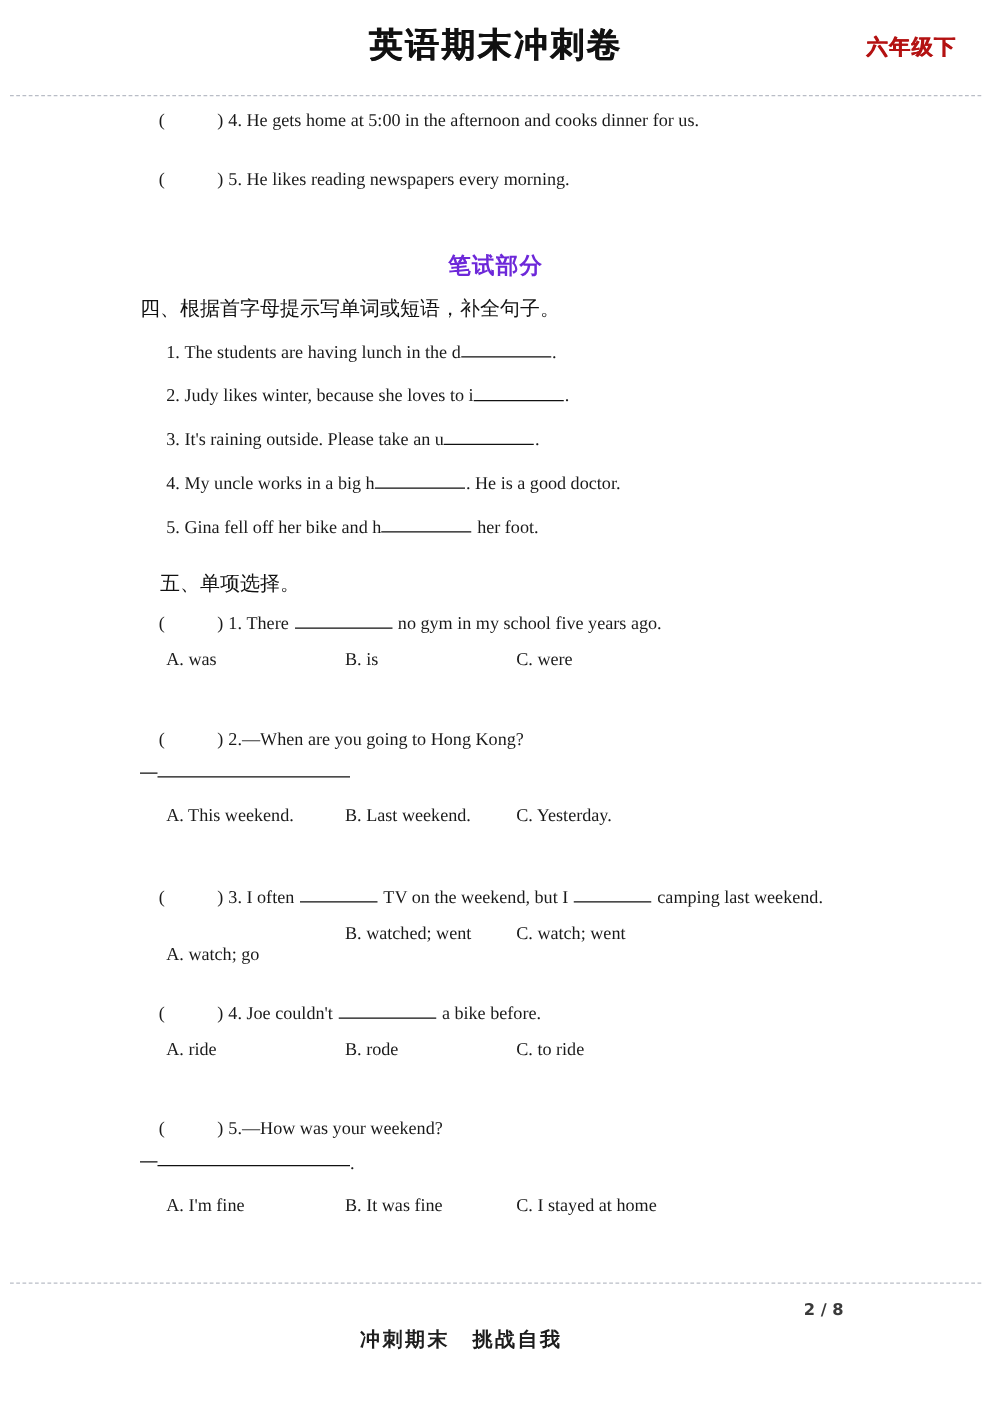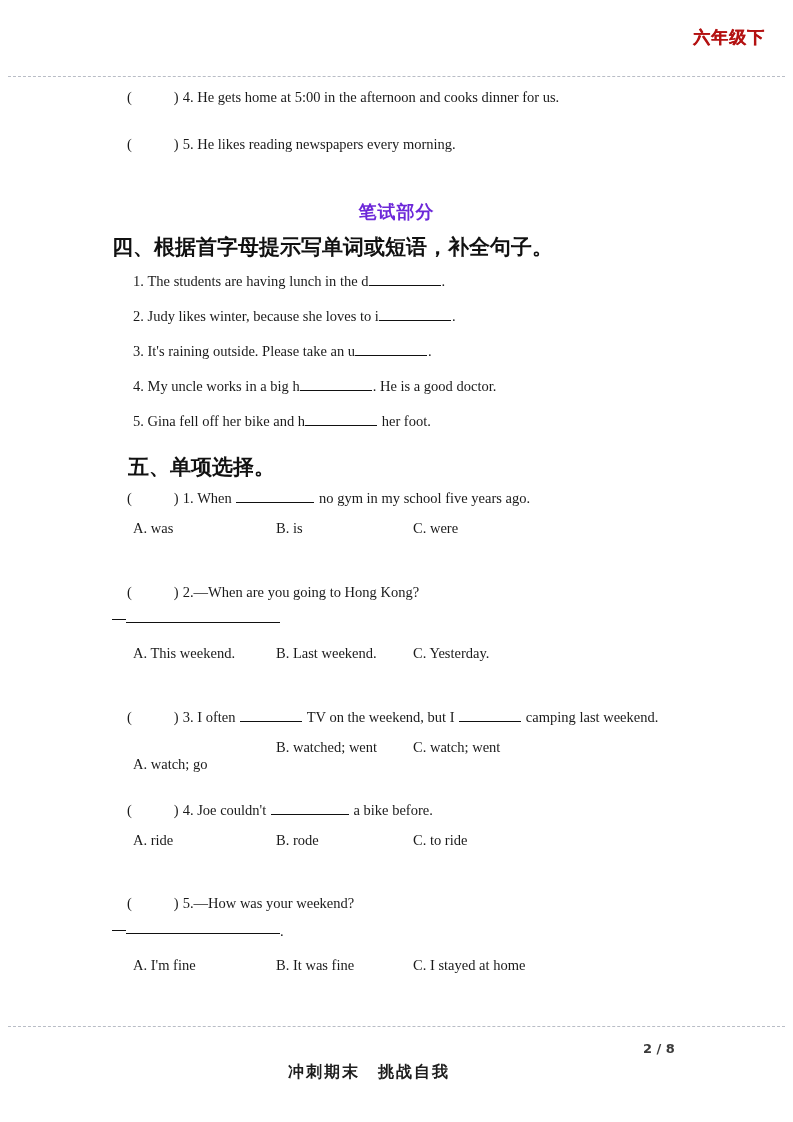--- a/index.html
+++ b/index.html
@@ -67,22 +67,22 @@
   }
   .line {
     position: absolute;
     white-space: nowrap;
     font-size: 14.5px;
     line-height: 18px;
   }
   .en { font-family: "Liberation Serif", "DejaVu Serif", serif; }
   .cn-head {
     font-family: "DejaVu Sans", sans-serif;
-    font-weight: bold;
-    font-size: 21px;
+    font-weight: normal;
+    font-size: 16px;
     color: #111111;
   }
   .center-head {
     position: absolute;
     left: 0;
     width: 793px;
     text-align: center;
     font-family: "DejaVu Sans", sans-serif;
     font-weight: bold;
     font-size: 18px;
@@ -160,20 +160,21 @@
     font-weight: bold;
     font-size: 16px;
     letter-spacing: 2px;
     color: #1d1d1d;
   }
 </style>
 </head>
 <body>
 
 <div id="page-header">
+  <div id="doc-title">英语期末冲刺卷</div>
   <div id="grade-label">六年级下</div>
 </div>
 <div class="rule-dashed" id="rule-top"></div>
 
 <div id="content">
 
   <div class="line en" style="left:127px; top:12px;">
     <span>(</span><span class="paren-slot"></span><span>)</span><span class="num-gap"></span><span>4.</span>&nbsp;<span>He gets home at 5:00 in the afternoon and cooks dinner for us.</span>
   </div>
   <div class="line en" style="left:127px; top:59px;">
@@ -196,21 +197,21 @@
   <div class="line en" style="left:133px; top:301px;">
     <span>4.</span>&nbsp;<span>My uncle works in a big h</span><span class="blank blank-m blank-attached"></span><span>. He is a good doctor.</span>
   </div>
   <div class="line en" style="left:133px; top:336px;">
     <span>5.</span>&nbsp;<span>Gina fell off her bike and h</span><span class="blank blank-m blank-attached"></span><span> her foot.</span>
   </div>
 
   <div class="line cn-head" style="left:128px; top:382px;">五、单项选择。</div>
 
   <div class="line en" style="left:127px; top:413px;">
-    <span>(</span><span class="paren-slot"></span><span>)</span><span class="num-gap"></span><span>1.</span>&nbsp;<span>When</span>&nbsp;<span class="blank blank-l"></span>&nbsp;<span>no gym in my school five years ago.</span>
+    <span>(</span><span class="paren-slot"></span><span>)</span><span class="num-gap"></span><span>1.</span>&nbsp;<span>There</span>&nbsp;<span class="blank blank-l"></span>&nbsp;<span>no gym in my school five years ago.</span>
   </div>
   <div class="options" style="left:0; top:444px;">
     <span class="opt" style="left:133px;">A. was</span>
     <span class="opt" style="left:276px;">B. is</span>
     <span class="opt" style="left:413px;">C. were</span>
   </div>
 
   <div class="line en" style="left:127px; top:507px;">
     <span>(</span><span class="paren-slot"></span><span>)</span><span class="num-gap"></span><span>2.</span><span>—When are you going to Hong Kong?</span>
   </div>

